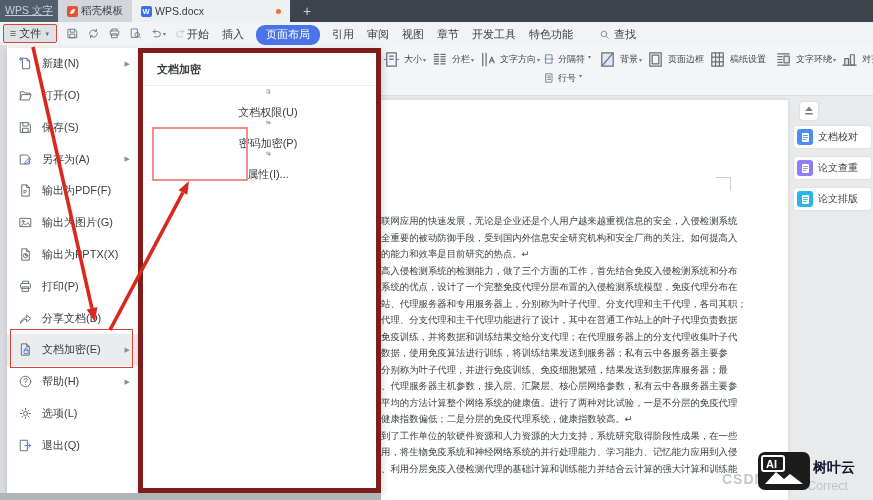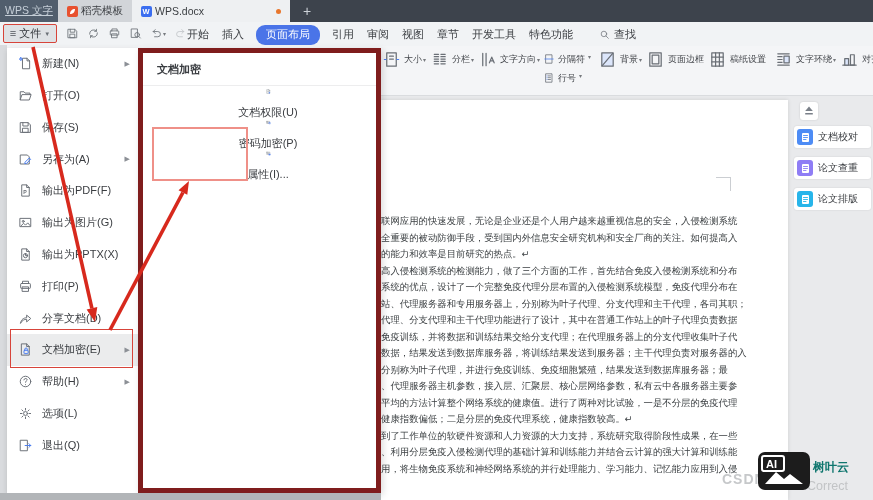--- a/index.html
+++ b/index.html
@@ -63,21 +63,21 @@
   .cornermark-h{position:absolute;left:716px;top:177px;width:14px;height:1px;background:#cbced2;z-index:10;}
   .cornermark-v{position:absolute;left:730px;top:177px;width:1px;height:14px;background:#cbced2;z-index:10;}
   
   .collapsebtn{position:absolute;left:800px;top:102px;width:18px;height:18px;background:#fff;border-radius:3px;box-shadow:0 0 2px rgba(0,0,0,.15);display:flex;align-items:center;justify-content:center;z-index:12;}
   .rp-btn{position:absolute;left:794px;width:77px;height:22px;background:#fff;border-radius:3px;box-shadow:0 0 2px rgba(0,0,0,.12);display:flex;align-items:center;gap:5px;padding-left:3px;box-sizing:border-box;z-index:12;}
   .rp-ico{width:16px;height:16px;border-radius:3px;display:flex;align-items:center;justify-content:center;flex:none;}
   .rp-lab{font-size:10px;color:#3a3d41;white-space:nowrap;}
   
   .wm-csdn{position:absolute;left:722px;top:471px;font-size:14px;font-weight:bold;color:#c6c8ca;letter-spacing:1px;z-index:11;}
   .wm-logo{position:absolute;left:758px;top:452px;z-index:13;}
-  .wm-name{position:absolute;left:813px;top:459px;font-size:12px;font-weight:bold;color:#0f766e;z-index:13;}
+  .wm-name{position:absolute;left:813px;top:459px;font-size:14px;font-weight:bold;color:#0f172a;z-index:13;}
   .wm-sub{position:absolute;left:807px;top:479px;font-size:12.5px;color:#c2c4c6;z-index:12;}
   
   .annobox{position:absolute;border:1.5px solid var(--anno-box);z-index:45;pointer-events:none;}
   .annobox.light{border:2px solid var(--anno-box-light);}
   .arrows{position:absolute;left:0;top:0;width:873px;height:500px;z-index:50;pointer-events:none;}
 </style>
 </head>
 <body>
 
 <div class="titlebar">
@@ -331,28 +331,28 @@
 <div class="cornermark-v"></div>
 <div class="doc-lines" id="doc-lines">
     <div class="doc-line">联网应用的快速发展，无论是企业还是个人用户越来越重视信息的安全，入侵检测系统</div>
     <div class="doc-line">全重要的被动防御手段，受到国内外信息安全研究机构和安全厂商的关注。如何提高入</div>
     <div class="doc-line">的能力和效率是目前研究的热点。↵</div>
     <div class="doc-line">高入侵检测系统的检测能力，做了三个方面的工作，首先结合免疫入侵检测系统和分布</div>
     <div class="doc-line">系统的优点，设计了一个完整免疫代理分层布置的入侵检测系统模型，免疫代理分布在</div>
     <div class="doc-line">站、代理服务器和专用服务器上，分别称为叶子代理、分支代理和主干代理，各司其职；</div>
     <div class="doc-line">代理、分支代理和主干代理功能进行了设计，其中在普通工作站上的叶子代理负责数据</div>
     <div class="doc-line">免疫训练，并将数据和训练结果交给分支代理；在代理服务器上的分支代理收集叶子代</div>
-    <div class="doc-line">数据，结果发送到数据库服务器，将训练结果发送到服务器；主干代理负责对服务器的入</div>
+    <div class="doc-line">数据，使用免疫算法进行训练，将训练结果发送到服务器；私有云中各服务器主要参</div>
     <div class="doc-line">分别称为叶子代理，并进行免疫训练、免疫细胞繁殖，结果发送到数据库服务器；最</div>
     <div class="doc-line">、代理服务器主机参数，接入层、汇聚层、核心层网络参数，私有云中各服务器主要参</div>
     <div class="doc-line">平均的方法计算整个网络系统的健康值。进行了两种对比试验，一是不分层的免疫代理</div>
     <div class="doc-line">健康指数偏低；二是分层的免疫代理系统，健康指数较高。↵</div>
     <div class="doc-line">到了工作单位的软硬件资源和人力资源的大力支持，系统研究取得阶段性成果，在一些</div>
+    <div class="doc-line">用，将生物免疫系统和神经网络系统的并行处理能力、学习能力、记忆能力应用到入侵</div>
     <div class="doc-line">、利用分层免疫入侵检测代理的基础计算和训练能力并结合云计算的强大计算和训练能</div>
-    <div class="doc-line">用，将生物免疫系统和神经网络系统的并行处理能力、学习能力、记忆能力应用到入侵</div>
   </div>
 
 <div class="collapsebtn">
   <svg width="12" height="12" viewBox="0 0 12 12">
       <path d="M6 1.5l3.8 4.5H2.2z" fill="#7a8089"></path>
       <rect x="2.2" y="8" width="7.6" height="1.5" fill="#7a8089"></rect>
     </svg>
 </div>
 <div id="right-panel">
     <div class="rp-btn" style="top: 126px;">

